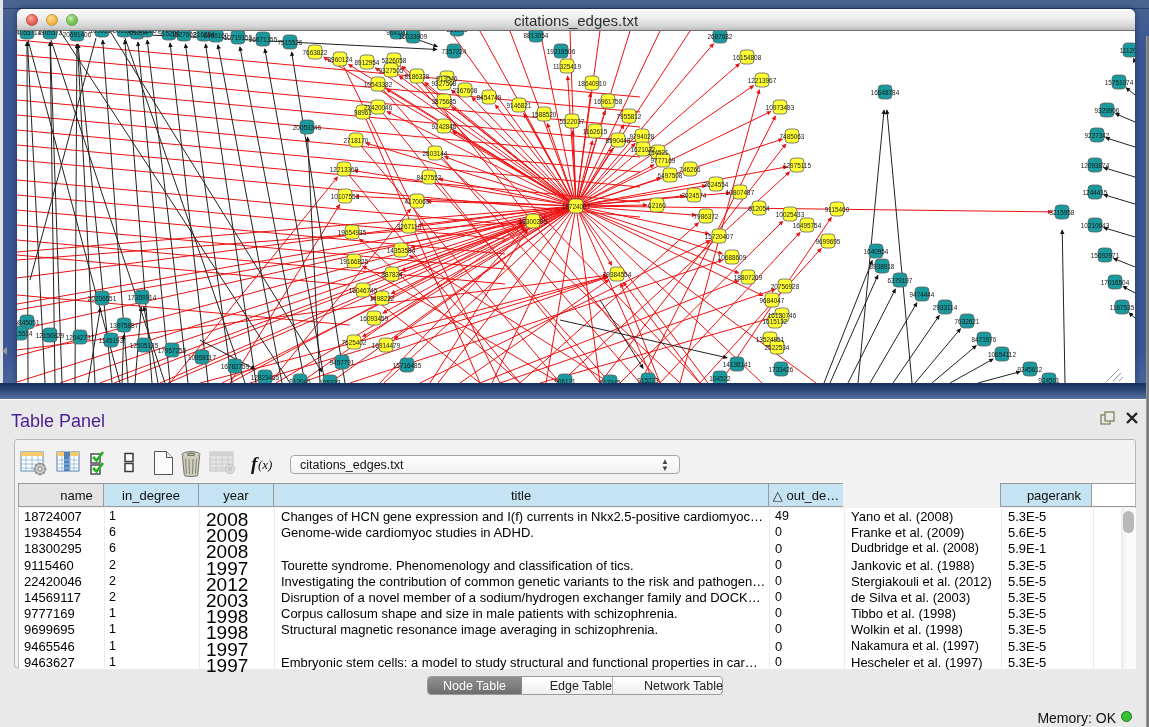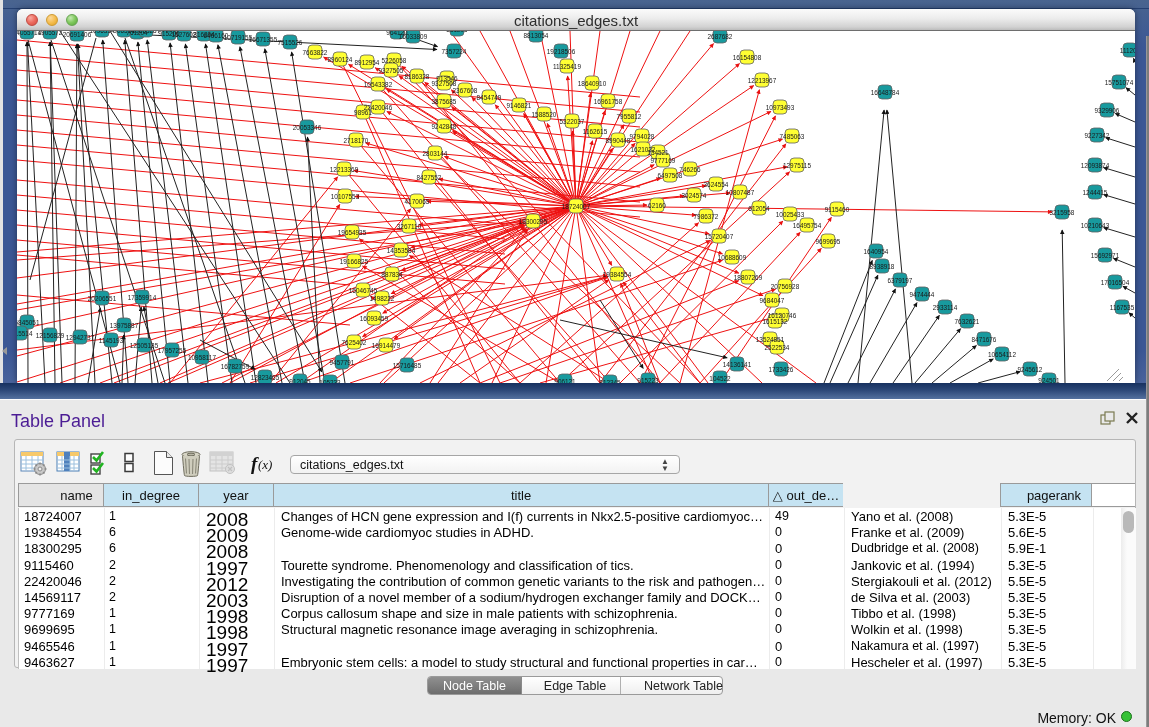--- a/index.html
+++ b/index.html
@@ -24,21 +24,21 @@
 #spin{position:absolute;right:10px;top:2px;font-size:8px;color:#444;line-height:7px}
 .hd{position:absolute;top:43px;height:24px;background:#c5e3f2;border:1px solid #9a9a9a;border-right:none;font-size:13px;color:#111;text-align:center;line-height:23px}
 #tbl{position:absolute;left:3px;top:67.5px;width:1117px;height:161px;background:#fff;border-left:1px solid #c0c0c0}
 .row{position:absolute;left:0;width:1117px;height:16.2px;font-size:12.5px;color:#000}
 .row span{position:absolute;top:1px;white-space:nowrap} .row span:nth-child(4){font-size:13px} .row span:nth-child(1){font-size:13px} .row span:nth-child(6){font-size:13px} .row span:nth-child(3){font-size:19px} .row span:nth-child(7){font-size:13px}
 .gl{position:absolute;top:0;height:161px;width:1px;background:#ececec}
 #vsb{position:absolute;left:1102px;top:0px;width:15px;height:161px;background:linear-gradient(90deg,#ececec,#fbfbfb 40%,#fbfbfb)}
 #thumb{position:absolute;left:2px;top:3px;width:11px;height:22px;background:#b9b9b9;border-radius:6px}
 #tabs{position:absolute;left:427px;top:276px;width:296px;height:19px;border:1px solid #9a9a9a;border-radius:4px;background:linear-gradient(#fff,#efefef);font-size:12.5px;line-height:18px;color:#222}
 #seg1{position:absolute;left:0;top:0;width:94px;height:17px;background:linear-gradient(#909090,#6d6d6d);border-right:1px solid #8a8a8a;border-radius:3px 0 0 3px;color:#fff;text-align:center}
-#seg2{position:absolute;left:102px;top:0;width:91px;height:17px;border-right:1px solid #b0b0b0;text-align:center}
+#seg2{position:absolute;left:94px;top:0;width:91px;height:17px;border-right:1px solid #b0b0b0;text-align:right}
 #seg3{position:absolute;left:185px;top:0;width:110px;height:17px;text-align:right}
 #mem{position:absolute;right:33px;top:310px;font-size:14px;color:#111}
 #memdot{position:absolute;left:1121px;top:311px;width:11px;height:11px;border-radius:50%;background:#35c235;border:1px solid #1c701c}
 #paneicons{position:absolute;right:9px;top:11px}
 </style></head><body>
 <div id="root">
  <div id="desktop"></div>
  <div id="topline"></div>
  <div id="leftstrip"></div>
  <div id="win">
@@ -649,21 +649,21 @@
             <span style="left:756px">0</span>
             <span style="left:832px">Dudbridge et al. (2008)</span>
             <span style="left:989px">5.9E-1</span>
           </div>
 <div class="row" style="top:49.1px">
             <span style="left:5px">9115460</span>
             <span style="left:90px">2</span>
             <span style="left:187px">1997</span>
             <span style="left:262px">Tourette syndrome. Phenomenology and classification of tics.</span>
             <span style="left:756px">0</span>
-            <span style="left:832px">Jankovic et al. (1994)</span>
+            <span style="left:832px">Jankovic et al. (1988)</span>
             <span style="left:989px">5.3E-5</span>
           </div>
 <div class="row" style="top:65.3px">
             <span style="left:5px">22420046</span>
             <span style="left:90px">2</span>
             <span style="left:187px">2012</span>
             <span style="left:262px">Investigating the contribution of common genetic variants to the risk and pathogen…</span>
             <span style="left:756px">0</span>
             <span style="left:832px">Stergiakouli et al. (2012)</span>
             <span style="left:989px">5.5E-5</span>

